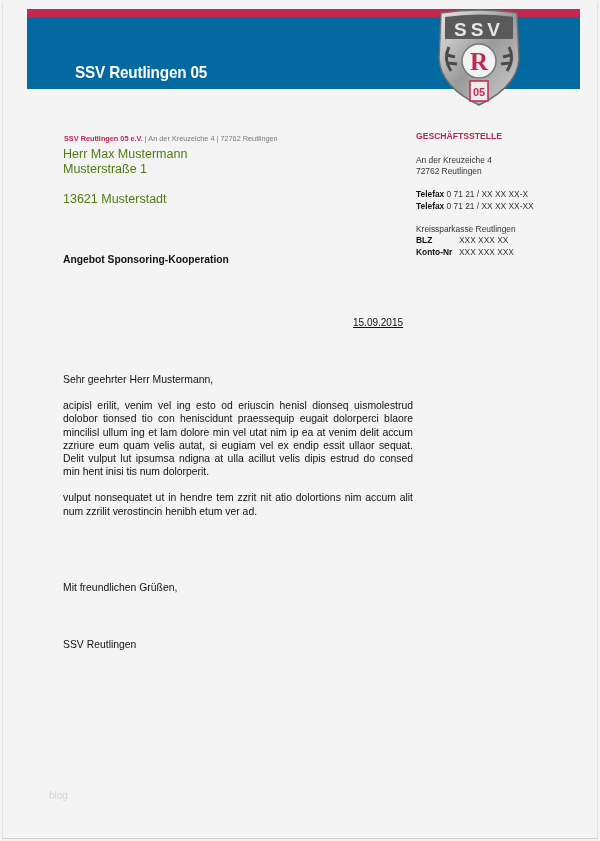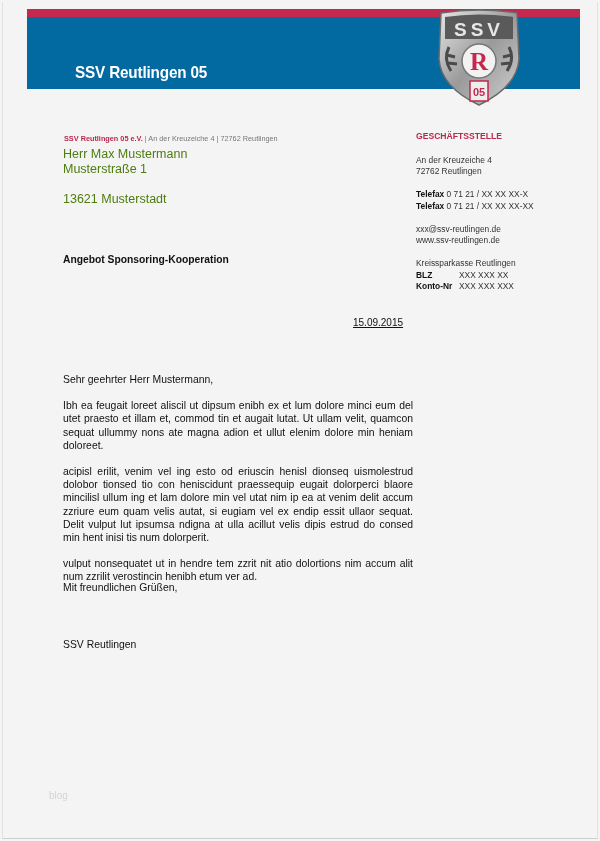--- a/index.html
+++ b/index.html
@@ -114,42 +114,37 @@
   <div class="heading">GESCHÄFTSSTELLE</div>
   <div class="group">
     <div>An der Kreuzeiche 4</div>
     <div>72762 Reutlingen</div>
   </div>
   <div class="group">
     <div><b>Telefax</b><span> 0 71 21 / XX XX XX-X</span></div>
     <div><b>Telefax</b><span> 0 71 21 / XX XX XX-XX</span></div>
   </div>
   <div class="group">
-    <div>xxx@ssv-reutlingen.de</div>
-    <div>www.ssv-reutlingen.de</div>
-  </div>
-  <div class="group">
     <div>Kreissparkasse Reutlingen</div>
     <div class="bank-row">
       <span class="lbl">BLZ</span>
       <span>XXX XXX XX</span>
     </div>
     <div class="bank-row">
       <span class="lbl">Konto-Nr</span>
       <span>XXX XXX XXX</span>
     </div>
   </div>
 </div>
 
 <div class="subject">Angebot Sponsoring-Kooperation</div>
 <div class="date">15.09.2015</div>
 
 <div class="body-text">
   <div class="salutation">Sehr geehrter Herr Mustermann,</div>
-  <p>Ibh ea feugait loreet aliscil ut dipsum enibh ex et lum dolore minci eum del utet praesto et illam et, commod tin et augait lutat. Ut ullam velit, quamcon sequat ullummy nons ate magna adion et ullut elenim dolore min heniam doloreet.</p>
   <p>acipisl erilit, venim vel ing esto od eriuscin henisl dionseq uismolestrud dolobor tionsed tio con heniscidunt praessequip eugait dolorperci blaore mincilisl ullum ing et lam dolore min vel utat nim ip ea at venim delit accum zzriure eum quam velis autat, si eugiam vel ex endip essit ullaor sequat. Delit vulput lut ipsumsa ndigna at ulla acillut velis dipis estrud do consed min hent inisi tis num dolorperit.</p>
   <p>vulput nonsequatet ut in hendre tem zzrit nit atio dolortions nim accum alit num zzrilit verostincin henibh etum ver ad.</p>
 </div>
 
 <div class="closing">Mit freundlichen Grüßen,</div>
 <div class="signature">SSV Reutlingen</div>
 
 <div class="watermark">blog</div>
 
 </body></html>

